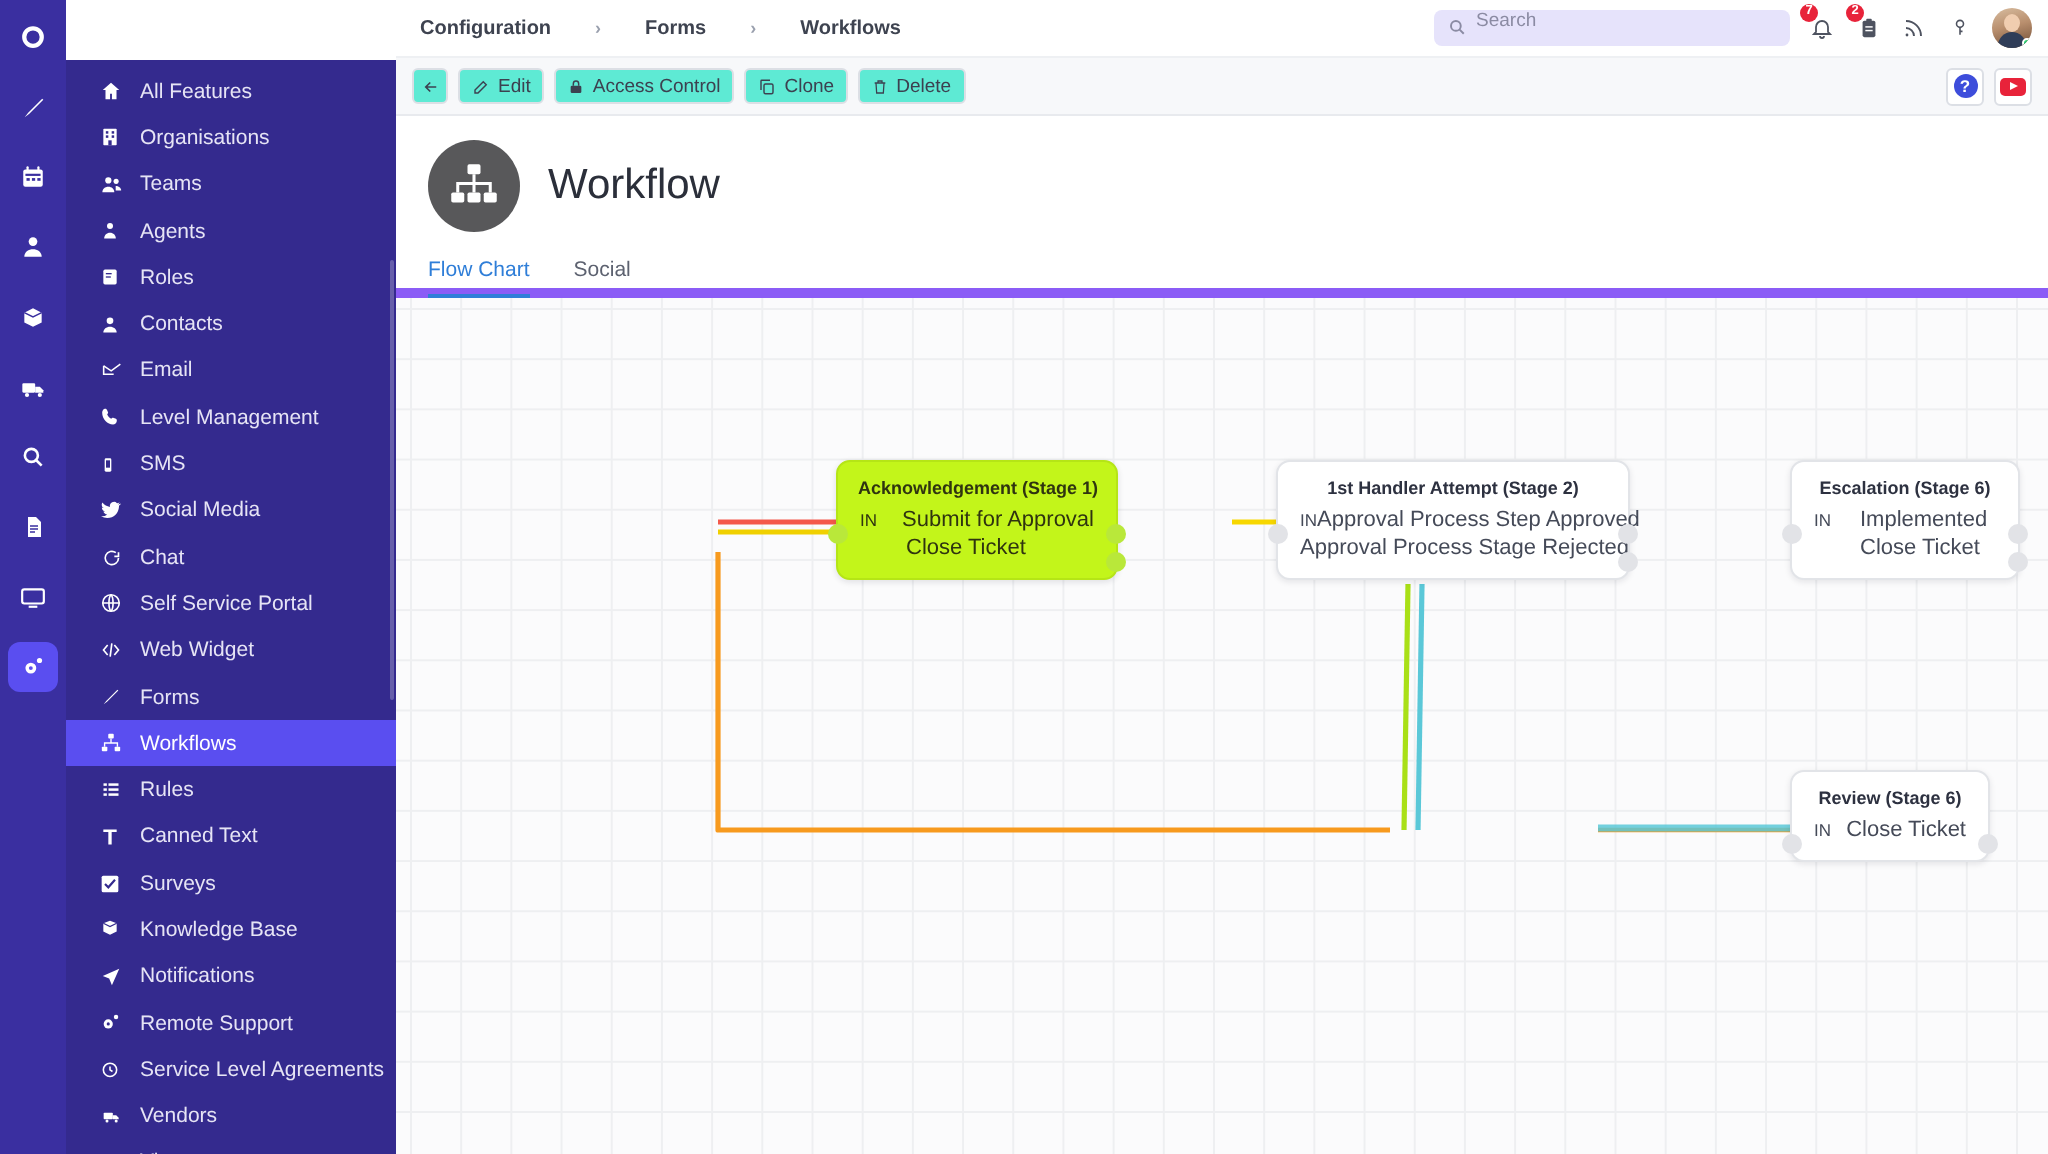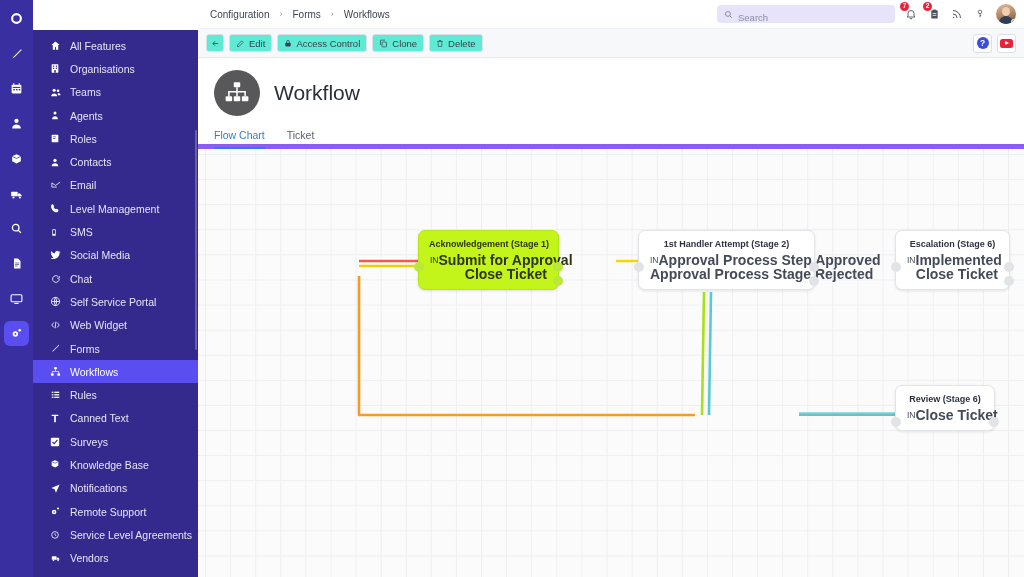--- a/index.html
+++ b/index.html
@@ -60,27 +60,27 @@
 
   
   .content { flex: 1 1 auto; height: 577px; background: #f7f8fa; position: relative; }
 
   .topbar {
     height: 29px; background: #ffffff;
     display: flex; align-items: center;
     padding: 0 8px 0 12px;
     border-bottom: 1px solid #eef0f3;
   }
-  .crumbs { display: flex; align-items: center; font-size: 10px; color: #4a4a5a; gap: 10px; }
+  .crumbs { display: flex; align-items: center; font-size: 10px; color: #4a4a5a; gap: 22px; font-weight: bold; }
   .crumbs .sep { color: #9aa0ae; font-size: 9px; }
   .crumbs .cr { color: #3e4350; }
   .top-right { margin-left: auto; display: flex; align-items: center; gap: 9px; }
   .search-box {
     width: 178px; height: 18px; background: #e6e3fb; border-radius: 4px;
-    display: flex; align-items: flex-end; padding: 0 7px; gap: 5px;
+    display: flex; align-items: flex-start; padding: 0 7px; gap: 5px;
   }
   .search-box .ph { font-size: 9.5px; color: #8b8ba3; }
   .hicon { position: relative; width: 14px; height: 16px; display: flex; align-items: center; justify-content: center; color: #4e5360; }
   .hicon svg { display: block; }
   .badge {
     position: absolute; top: -4px; left: -4px;
     background: #e8233a; color: #fff; font-size: 6.5px;
     min-width: 9px; height: 9px; border-radius: 9px;
     display: flex; align-items: center; justify-content: center;
     padding: 0 1.5px; font-weight: bold; line-height: 1;
@@ -165,21 +165,21 @@
     box-shadow: 0 1px 3px rgba(20,20,40,0.10);
     font-size: 9px;
   }
   .node .ntitle {
     text-align: center; font-weight: bold; color: #2d3140;
     font-size: 9px; padding: 8px 10px 4px 10px; white-space: nowrap;
   }
   .node .nbody { padding: 0 0 8px 0; }
   .node .nrow { display: flex; align-items: center; height: 14px; }
   .node .in-lb { font-size: 8.5px; color: #454a58; width: 34px; text-align: left; padding-left: 11px; }
-  .node .out-lb { flex: 1 1 auto; text-align: right; color: #454a58; font-size: 14px; padding-right: 11px; white-space: nowrap; font-weight: bold; }
+  .node .out-lb { flex: 1 1 auto; text-align: left; color: #454a58; font-size: 11px; padding-right: 11px; white-space: nowrap; }
   .port {
     position: absolute; width: 10px; height: 10px; border-radius: 50%;
     background: #e2e3e7;
   }
   .port.lft { left: -5px; }
   .port.rgt { right: -5px; }
 
   .node.green { background: #c3f51a; border-color: #b5e516; box-shadow: 0 1px 3px rgba(20,20,40,0.12); }
   .node.green .ntitle, .node.green .in-lb, .node.green .out-lb { color: #2f3410; }
   .node.green .port { background: #b9e83a; }
@@ -630,21 +630,21 @@
             <rect x="1.5" y="15" width="6" height="4.6" rx="0.8"></rect>
             <rect x="9" y="15" width="6" height="4.6" rx="0.8"></rect>
             <rect x="16.5" y="15" width="6" height="4.6" rx="0.8"></rect>
             <path d="M12 6.6v4.2M4.5 15v-4.2h15V15M12 10.8V15" stroke="#ffffff" stroke-width="1.4" fill="none"></path>
           </svg>
         </div>
         <div class="ph-title">Workflow</div>
       </div>
       <div class="tabs">
         <div class="tab active">Flow Chart</div>
-        <div class="tab">Ticket</div>
+        <div class="tab">Social</div>
       </div>
     </div>
 
     <div class="canvas">
 
       <svg class="wires" width="827" height="428" viewBox="0 0 827 428">
 
         <path d="M161 112 L240 112" stroke="#f4584a" stroke-width="2.4" fill="none"></path>
 
         <path d="M161 117 L240 117" stroke="#f0d000" stroke-width="2.4" fill="none"></path>

